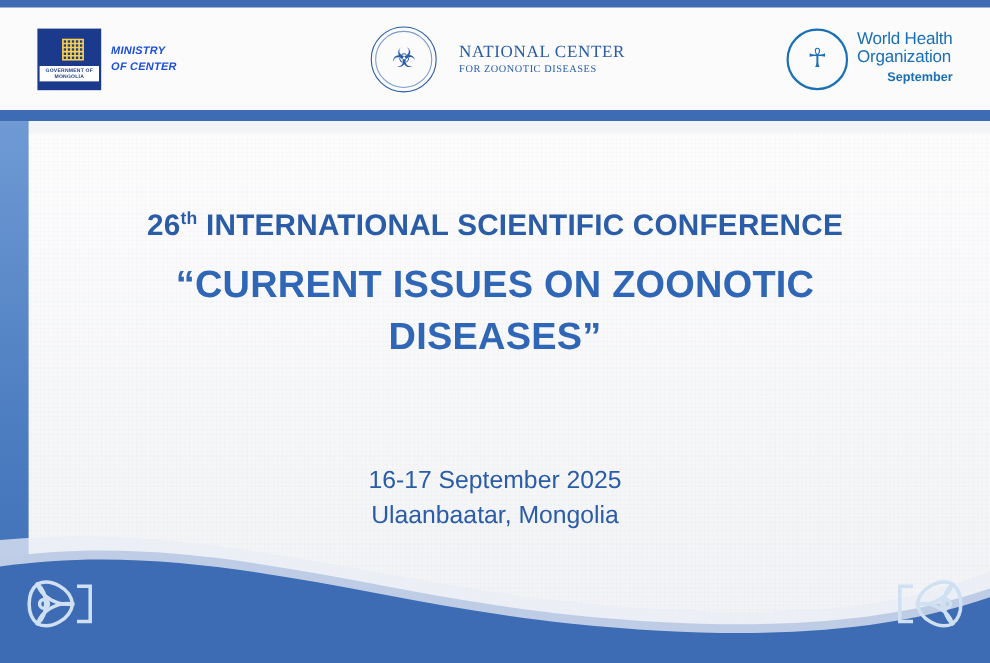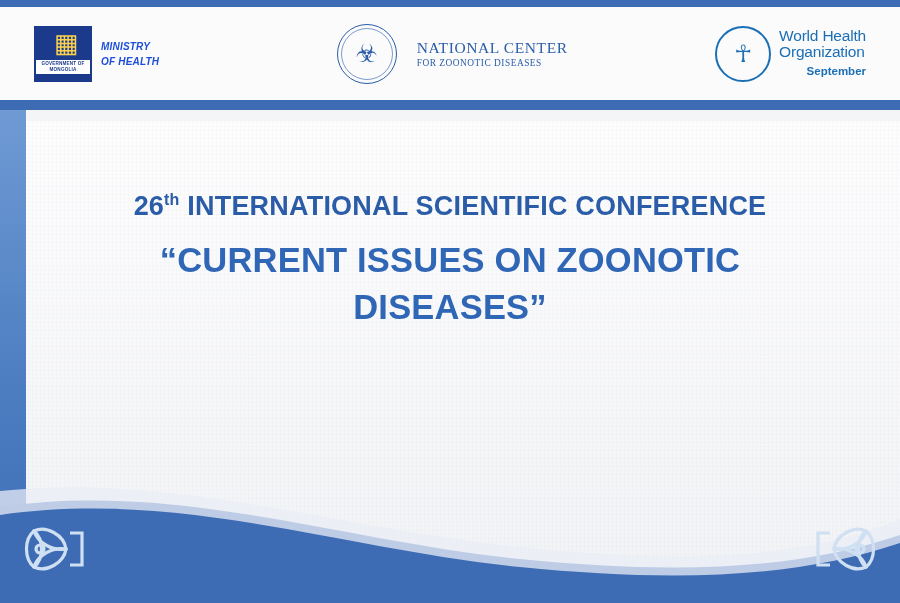--- a/index.html
+++ b/index.html
@@ -254,21 +254,21 @@
 
   <div class="header">
 
     <div class="logo-moh">
       <div class="moh-emblem">
         <div class="moh-soyombo">▦</div>
         <div class="moh-emblem-caption">GOVERNMENT OF MONGOLIA</div>
       </div>
       <div class="moh-text">
         <div>MINISTRY</div>
-        <div>OF HEALTH</div>
+        <div>OF CENTER</div>
       </div>
     </div>
 
     <div class="logo-nczd">
       <div class="nczd-seal">
         <div class="ring-text"></div>
         <div class="seal-glyph">☣</div>
       </div>
       <div class="nczd-text">
         <div class="nczd-name">NATIONAL CENTER</div>
@@ -289,20 +289,24 @@
 
   <div class="header-rule"></div>
 
   <div class="body-area">
 
     <div class="title-block">
       <div class="conf-line1"><span>26</span><sup>th</sup><span> INTERNATIONAL SCIENTIFIC CONFERENCE</span></div>
       <div class="conf-title">“CURRENT ISSUES ON ZOONOTIC DISEASES”</div>
     </div>
 
+    <div class="meta-block">
+      <div class="meta-date">16-17 September 2025</div>
+      <div class="meta-place">Ulaanbaatar, Mongolia</div>
+    </div>
 
   </div>
 
   <div class="left-band"></div>
 
   <svg class="wave" viewBox="0 0 900 130" preserveAspectRatio="none">
     <path d="M0,34 C180,8 340,68 520,86 C680,102 800,96 900,62 L900,130 L0,130 Z" fill="#3d6cb5"></path>
     <path d="M0,18 C180,0 340,56 520,74 C690,92 810,84 900,46 L900,70 C800,104 680,110 520,94 C340,76 180,16 0,42 Z" fill="#e9eef6" opacity="0.75"></path>
   </svg>
 

